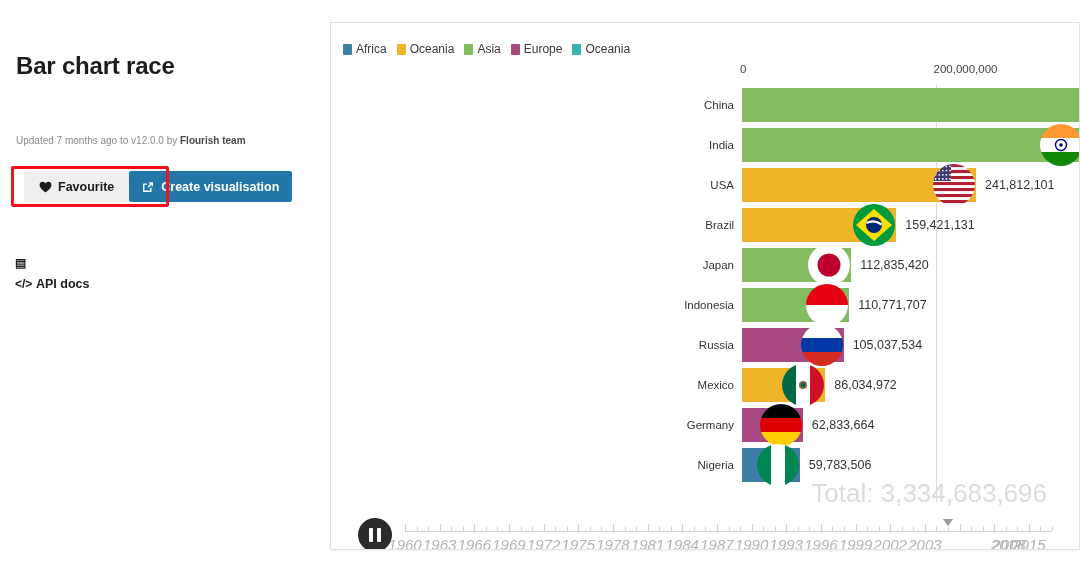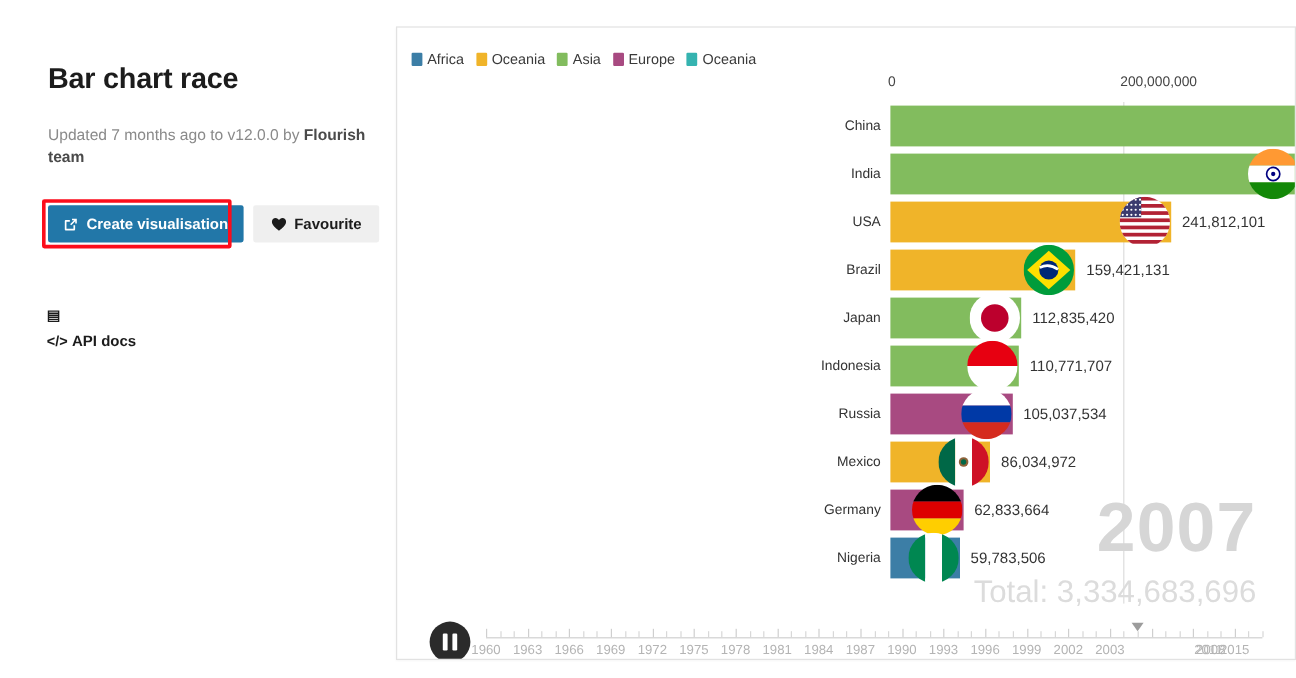--- a/index.html
+++ b/index.html
@@ -14,42 +14,41 @@
     font-family: "Liberation Sans", sans-serif;
     overflow: hidden;
   }
 
   
   #left-panel {
     position: absolute;
     left: 0; top: 0;
     width: 330px; height: 565px;
     background: #ffffff;
-    margin-left: 24px;
   }
   #page-title {
     position: absolute;
     left: 16px; top: 52px;
     font-size: 24px;
     font-weight: bold;
     color: #1c1c1c;
     letter-spacing: -0.2px;
   }
   #subtitle {
     position: absolute;
     left: 16px; top: 93px;
     width: 300px;
     font-size: 14.5px;
     color: #3b3b3b;
   }
   #meta-line {
     position: absolute;
-    left: 16px; top: 104px;
+    left: 16px; top: 132px;
     width: 265px;
-    font-size: 13px;
+    font-size: 10px;
     color: #8a8a8a;
     line-height: 18px;
   }
   #meta-line .author {
     color: #4a4a4a;
     font-weight: bold;
   }
 
   #button-row {
     position: absolute;
@@ -274,24 +273,25 @@
   .tick {
     position: absolute;
     top: -5px;
     width: 1px; height: 5px;
     background: #d8d8d8;
   }
   .tick.major { height: 7px; top: -7px; background: #cfcfcf; }
   .year-label {
     position: absolute;
     top: 5px;
-    font-size: 11px;
+    font-size: 15px;
     color: #b4b4b4;
     transform: translateX(-50%);
     white-space: nowrap;
+    font-style: italic;
   }
   #playhead {
     position: absolute;
     top: -12px;
     width: 0; height: 0;
     border-left: 5px solid transparent;
     border-right: 5px solid transparent;
     border-top: 7px solid #9c9c9c;
     transform: translateX(-50%);
     cursor: pointer;
@@ -311,37 +311,37 @@
 <div id="left-panel">
 
   <div id="page-title">Bar chart race</div>
 
 
   <div id="meta-line"><span>Updated 7 months ago to v12.0.0 by </span><span class="author">Flourish team</span></div>
 
   <div id="create-highlight"></div>
 
   <div id="button-row">
+    <button id="favourite-button">
+      <span class="ext-icon">
+        <svg viewBox="0 0 14 13" width="13" height="12">
+          <path d="M7 12.2 C7 12.2 0.6 8.2 0.6 4.2 C0.6 2.1 2.1 0.8 3.9 0.8 C5.3 0.8 6.4 1.7 7 2.7 C7.6 1.7 8.7 0.8 10.1 0.8 C11.9 0.8 13.4 2.1 13.4 4.2 C13.4 8.2 7 12.2 7 12.2 Z" fill="#1c1c1c"></path>
+        </svg>
+      </span>
+      <span>Favourite</span>
+    </button>
+
     <button id="create-visualisation-button">
       <span class="ext-icon">
         <svg viewBox="0 0 12 12" width="12" height="12">
           <path d="M1 3.2 A0.8 0.8 0 0 1 1.8 2.4 H5.2 V3.8 H2.4 V9.6 H8.2 V6.8 H9.6 V10.2 A0.8 0.8 0 0 1 8.8 11 H1.8 A0.8 0.8 0 0 1 1 10.2 Z" fill="#ffffff"></path>
           <path d="M7 1.2 H11 V5.2 H9.7 V3.45 L6.4 6.75 L5.45 5.8 L8.75 2.5 H7 Z" fill="#ffffff"></path>
         </svg>
       </span>
       <span>Create visualisation</span>
-    </button>
-
-    <button id="favourite-button">
-      <span class="ext-icon">
-        <svg viewBox="0 0 14 13" width="13" height="12">
-          <path d="M7 12.2 C7 12.2 0.6 8.2 0.6 4.2 C0.6 2.1 2.1 0.8 3.9 0.8 C5.3 0.8 6.4 1.7 7 2.7 C7.6 1.7 8.7 0.8 10.1 0.8 C11.9 0.8 13.4 2.1 13.4 4.2 C13.4 8.2 7 12.2 7 12.2 Z" fill="#1c1c1c"></path>
-        </svg>
-      </span>
-      <span>Favourite</span>
     </button>
   </div>
 
   <div id="links">
     <div class="link-row">
       <span class="glyph">▤</span>
     </div>
     <div class="link-row">
       <span class="glyph">&lt;/&gt;</span>
       <span>API docs</span>
@@ -513,21 +513,20 @@
           <svg viewBox="0 0 42 42" preserveAspectRatio="none">
             <rect width="14" height="42" fill="#008751"></rect>
             <rect x="14" width="14" height="42" fill="#ffffff"></rect>
             <rect x="28" width="14" height="42" fill="#008751"></rect>
           </svg>
         </div>
         <div class="bar-value" style="left: 66.855px;">59,783,506</div>
       </div>
     </div>
 
-  <div id="year-display">2007</div>
   <div id="total-display">Total: 3,334,683,696</div>
 
   <div id="timeline">
     <div id="pause-button">
       <div class="pbar"></div>
       <div class="pbar"></div>
     </div>
     <div id="track">
         <div class="tick major" style="left: 0px;"></div>
         <div class="year-label" style="left: 0px;">1960</div>

